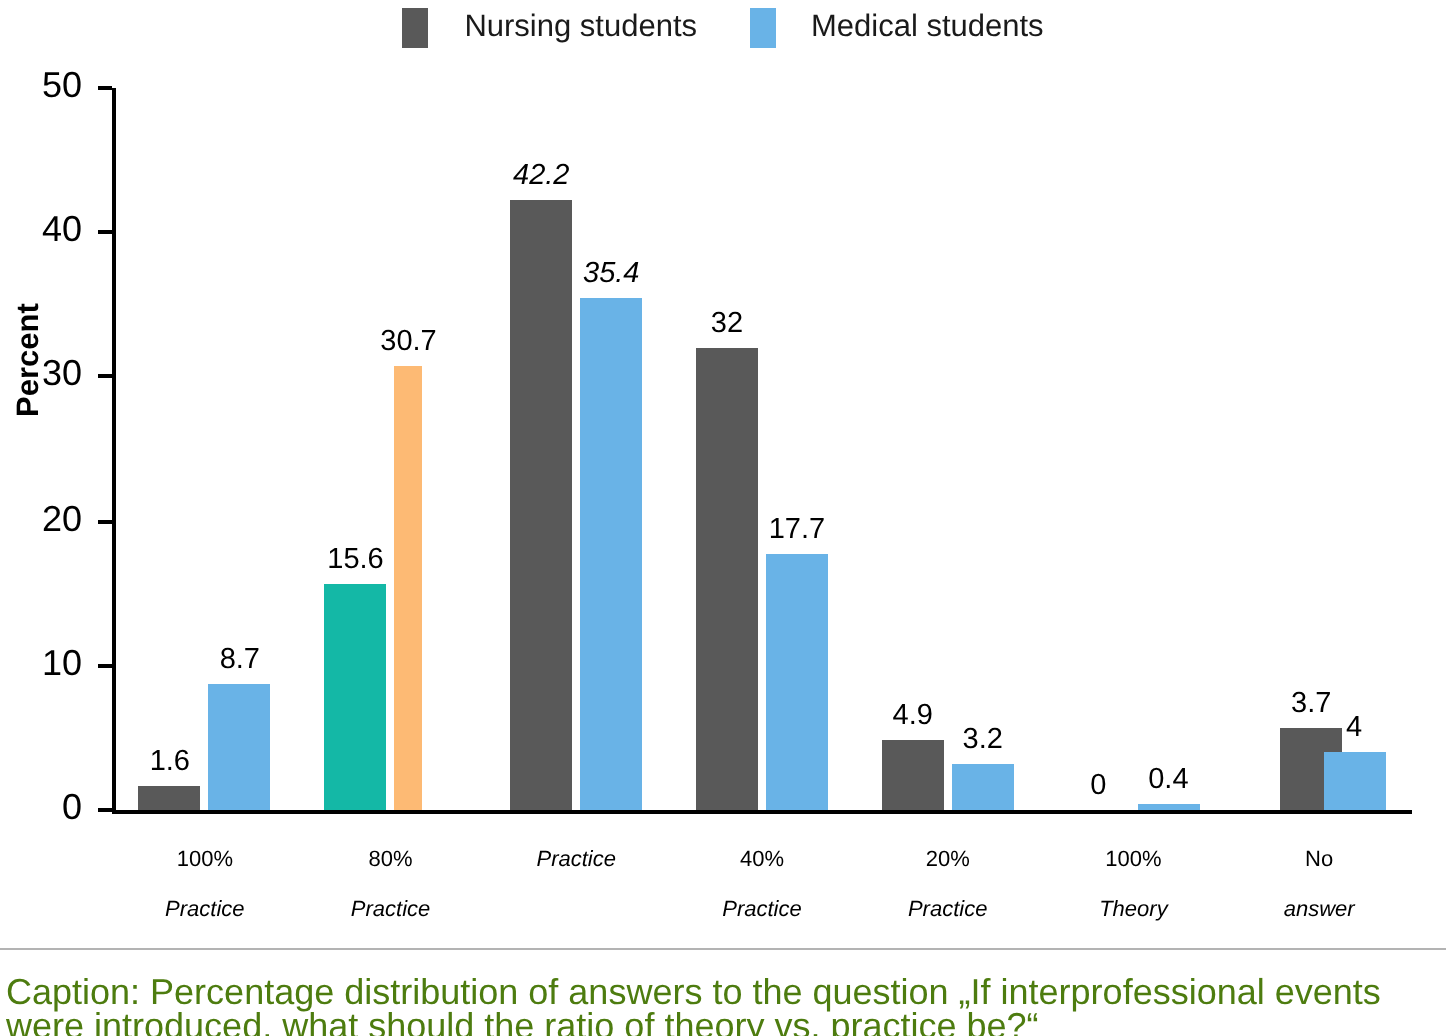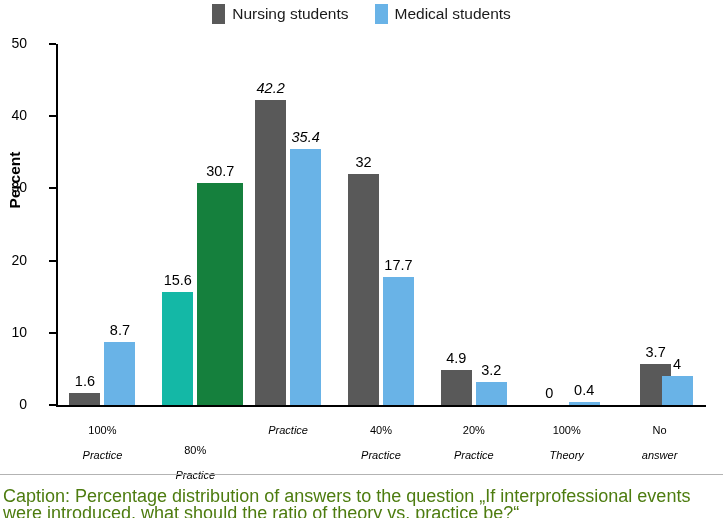--- a/index.html
+++ b/index.html
@@ -27,21 +27,21 @@
     left: 0;
     width: 723px;
     display: flex;
     justify-content: center;
     align-items: center;
     gap: 26px;
   }
   .legend-item {
     display: flex;
     align-items: center;
-    gap: 7px;
+    gap: 18px;
   }
   .legend-swatch {
     width: 13px;
     height: 20px;
     display: inline-block;
   }
   .legend-label {
     font-size: 15.5px;
     color: #1a1a1a;
   }
@@ -80,23 +80,23 @@
   .y-tick {
     position: absolute;
     left: -7px;
     width: 7px;
     height: 2px;
     background: #000000;
   }
   .y-tick-label {
     position: absolute;
     right: 100%;
-    margin-right: 22px;
+    margin-right: 8px;
     transform: translateY(-50%);
-    font-size: 14px;
+    font-size: 18px;
     white-space: nowrap;
     color: #000000;
   }
   .y-tick-wrap {
     position: absolute;
     left: -7px;
     width: 7px;
     height: 2px;
   }
 
@@ -220,21 +220,21 @@
               <span class="bar-value">1.6</span>
             </div>
             <div class="bar medical" style="left: 48.4286px; width: 31px; height: 62.814px; background: rgb(105, 179, 231);">
               <span class="bar-value">8.7</span>
             </div>
           </div>
           <div class="group" style="left: 92.8571px; width: 92.8571px;">
             <div class="bar nursing" style="left: 13.4286px; width: 31px; height: 112.632px; background: #14b8a6;">
               <span class="bar-value">15.6</span>
             </div>
-            <div class="bar medical" style="left: 48.4286px; width: 46px; height: 221.654px; background: #15803d;">
+            <div class="bar medical" style="left: 48.4286px; width: 14px; height: 221.654px; background: #fdba74;">
               <span class="bar-value">30.7</span>
             </div>
           </div>
           <div class="group" style="left: 185.714px; width: 92.8571px; font-style: italic;">
             <div class="bar nursing" style="left: 13.4286px; width: 31px; height: 304.684px; background: rgb(89, 89, 89);">
               <span class="bar-value">42.2</span>
             </div>
             <div class="bar medical" style="left: 48.4286px; width: 31px; height: 255.588px; background: rgb(105, 179, 231);">
               <span class="bar-value">35.4</span>
             </div>
@@ -273,21 +273,21 @@
           </div>
         </div>
     </div>
   </div>
 
   <div id="cat-labels">
       <div class="cat-label" style="left: 56px; width: 92.8571px;">
         <span class="l1">100%</span>
         <span class="l2">Practice</span>
       </div>
-      <div class="cat-label" style="left: 148.857px; width: 92.8571px; margin-top: 20px;">
+      <div class="cat-label" style="left: 148.857px; width: 92.8571px;">
         <span class="l1">80%</span>
         <span class="l2">Practice</span>
       </div>
       <div class="cat-label" style="left: 241.714px; width: 92.8571px;">
         <span class="l2">Practice</span>
       </div>
       <div class="cat-label" style="left: 334.571px; width: 92.8571px;">
         <span class="l1">40%</span>
         <span class="l2">Practice</span>
       </div>

